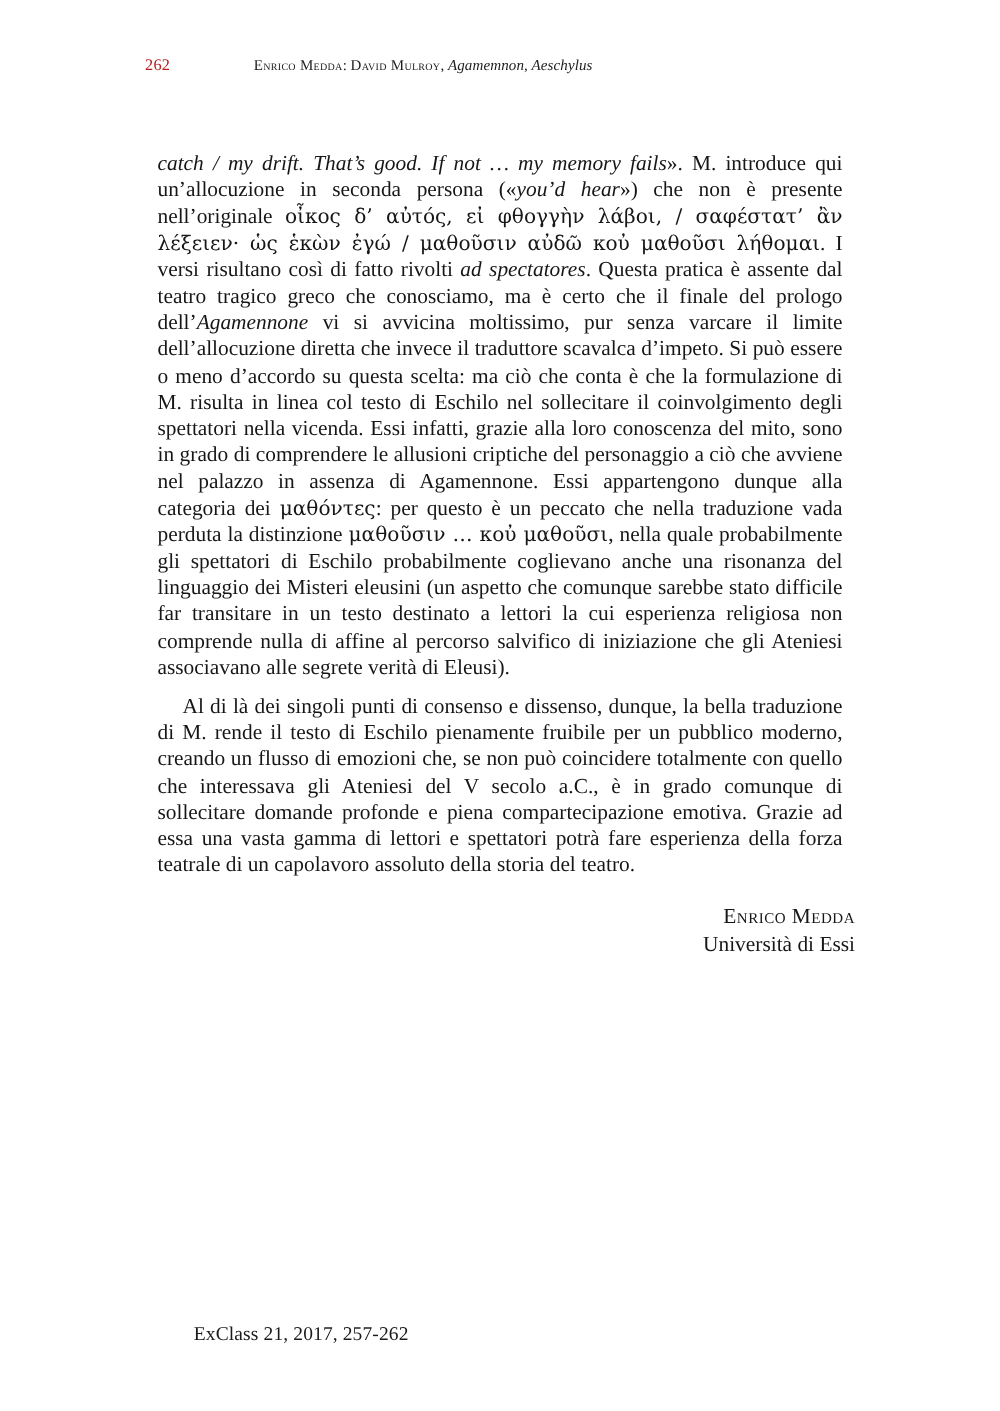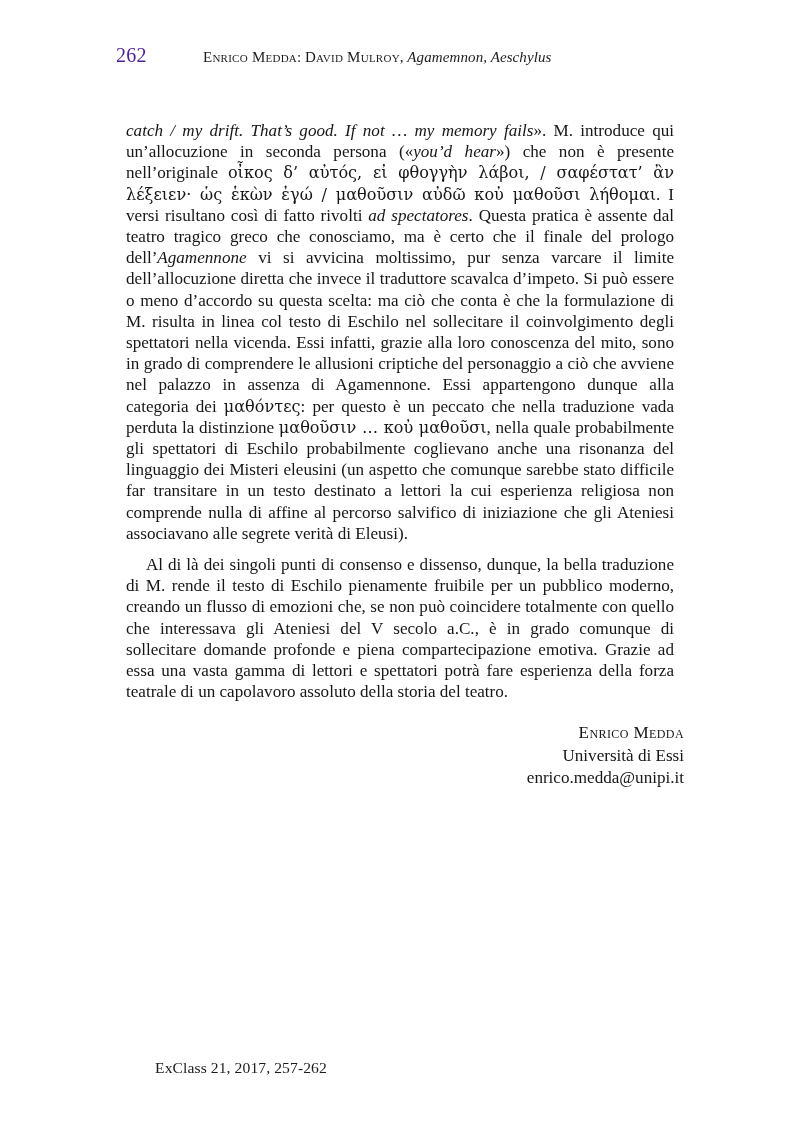--- a/index.html
+++ b/index.html
@@ -28,28 +28,28 @@
   .running-head {
     position: absolute;
     top: 44px;
     left: 116px;
     width: 568px;
     height: 26px;
     display: flex;
     align-items: baseline;
   }
   .folio {
-    font-size: 20px;
+    font-size: 13px;
     letter-spacing: 0.2px;
     width: 87px;
     flex: 0 0 87px;
-    color: #4c1d95;
+    color: #b91c1c;
   }
   .head-title {
-    font-size: 15px;
+    font-size: 12px;
     color: #1c1c1c;
     white-space: nowrap;
   }
   .smallcaps {
     font-variant: small-caps;
     letter-spacing: 0.25px;
   }
   .head-title .work {
     font-style: italic;
     letter-spacing: 0.1px;
@@ -120,20 +120,19 @@
   </div>
 
   <div class="textblock">
     <p class="body"><span class="it">catch / my drift. That’s good. If not … my memory fails</span><span>». M. introduce qui un’allocuzione in seconda persona («</span><span class="it">you’d hear</span><span>») che non è presente nell’originale </span><span class="gk">oἶκος δ’ αὐτός, εἰ φθογγὴν λάβοι, / σαφέστατ’ ἂν λέξειεν· ὡς ἑκὼν ἐγώ / μαθοῦσιν αὐδῶ κοὐ μαθοῦσι λήθομαι</span><span>. I versi risultano così di fatto rivolti </span><span class="it">ad spectatores</span><span>. Questa pratica è assente dal teatro tragico greco che conosciamo, ma è certo che il finale del prologo dell’</span><span class="it">Agamennone</span><span> vi si avvicina moltissimo, pur senza varcare il limite dell’allocuzione diretta che invece il traduttore scavalca d’impeto. Si può essere o meno d’accordo su questa scelta: ma ciò che conta è che la formulazione di M. risulta in linea col testo di Eschilo nel sollecitare il coinvolgimento degli spettatori nella vicenda. Essi infatti, grazie alla loro conoscenza del mito, sono in grado di comprendere le allusioni criptiche del personaggio a ciò che avviene nel palazzo in assenza di Agamennone. Essi appartengono dunque alla categoria dei </span><span class="gk">μαθόντες</span><span>: per questo è un peccato che nella traduzione vada  perduta la distinzione </span><span class="gk">μαθοῦσιν … κοὐ μαθοῦσι</span><span>, nella quale probabilmente gli spettatori di Eschilo probabilmente coglievano anche una risonanza del linguaggio dei Misteri eleusini (un aspetto che comunque sarebbe stato difficile far transitare in un testo destinato a lettori la cui esperienza religiosa non comprende nulla di affine al percorso salvifico di iniziazione che gli Ateniesi associavano alle segrete verità di Eleusi).</span></p>
     <p class="body"><span>Al di là dei singoli punti di consenso e dissenso, dunque, la bella traduzione di M. rende il testo di Eschilo pienamente fruibile per un pubblico moderno, creando un flusso di emozioni che, se non può coincidere totalmente con quello che interessava gli Ateniesi del V secolo a.C., è in grado comunque di sollecitare domande profonde e piena compartecipazione emotiva. Grazie ad essa una vasta gamma di lettori e spettatori potrà fare esperienza della forza teatrale di un capolavoro assoluto della storia del teatro.</span></p>
   </div>
 
   <div class="signature">
     <div class="name">Enrico Medda</div>
     <div>Università di Essi</div>
-    <div>enrico.medda@unipi.it</div>
   </div>
 
   <div class="footer">
     <span class="journal">ExClass</span><span> 21, 2017, 257-262</span>
   </div>
 
 </div>
 
 </body></html>

